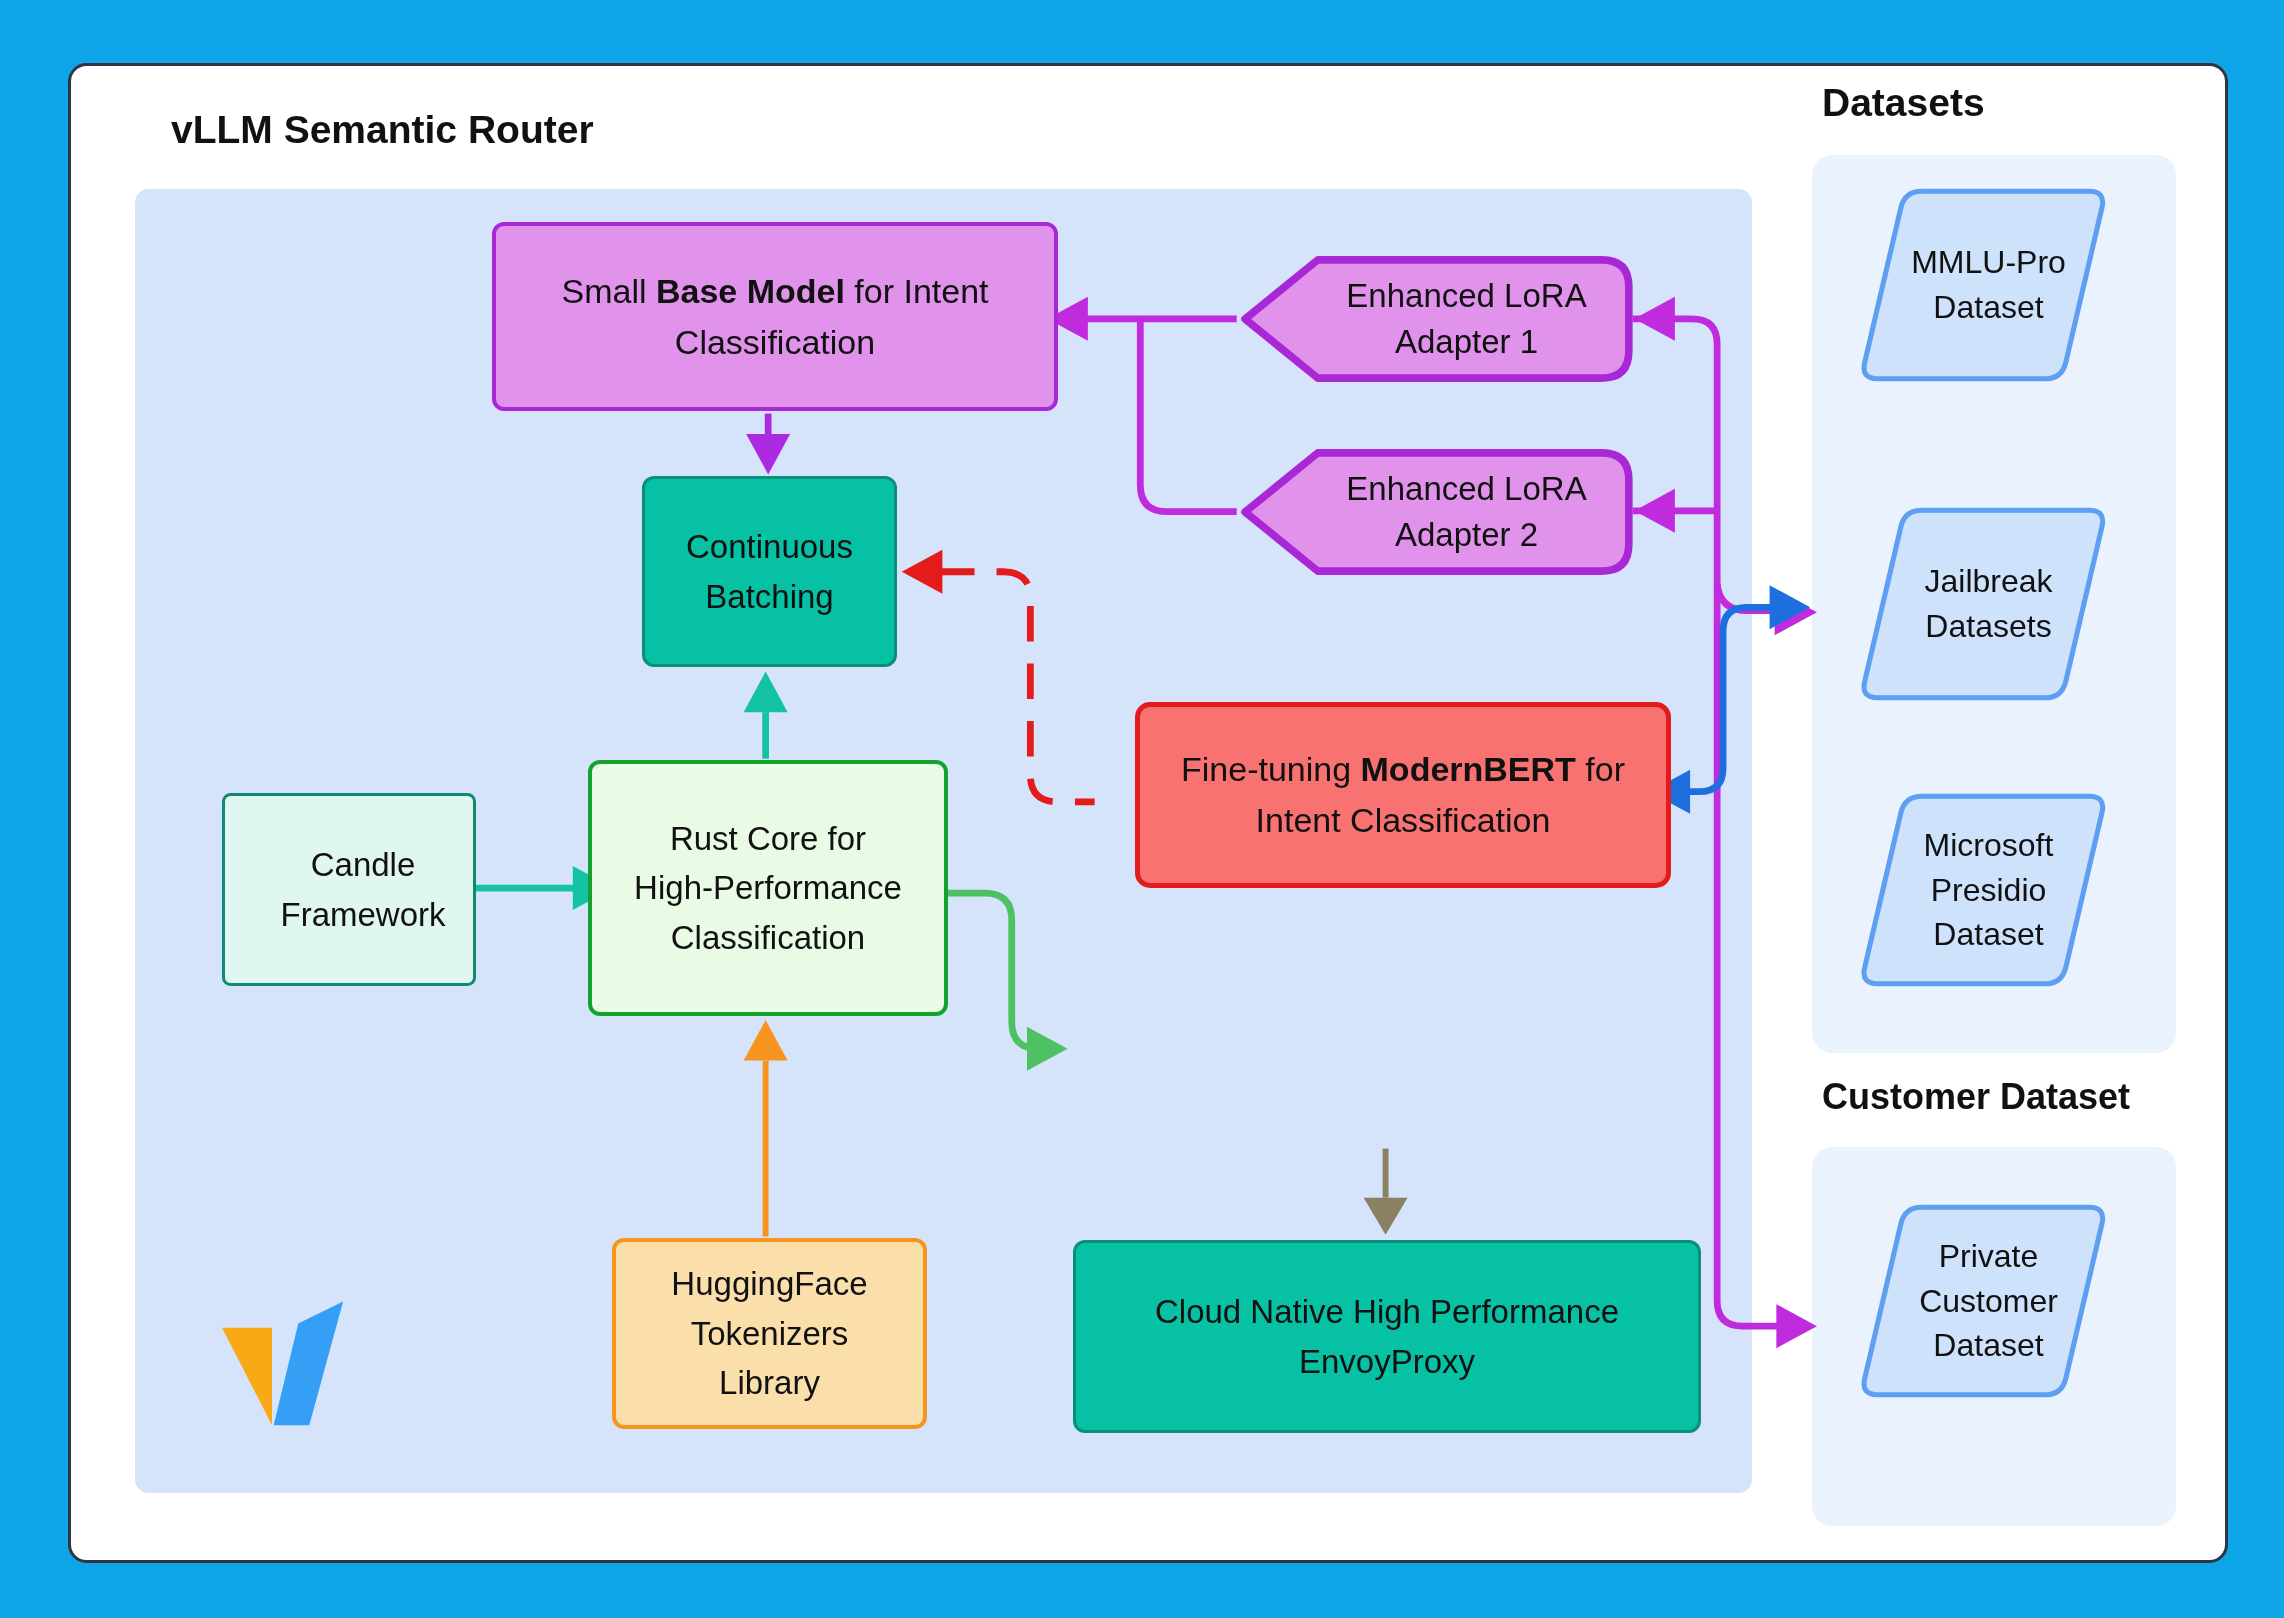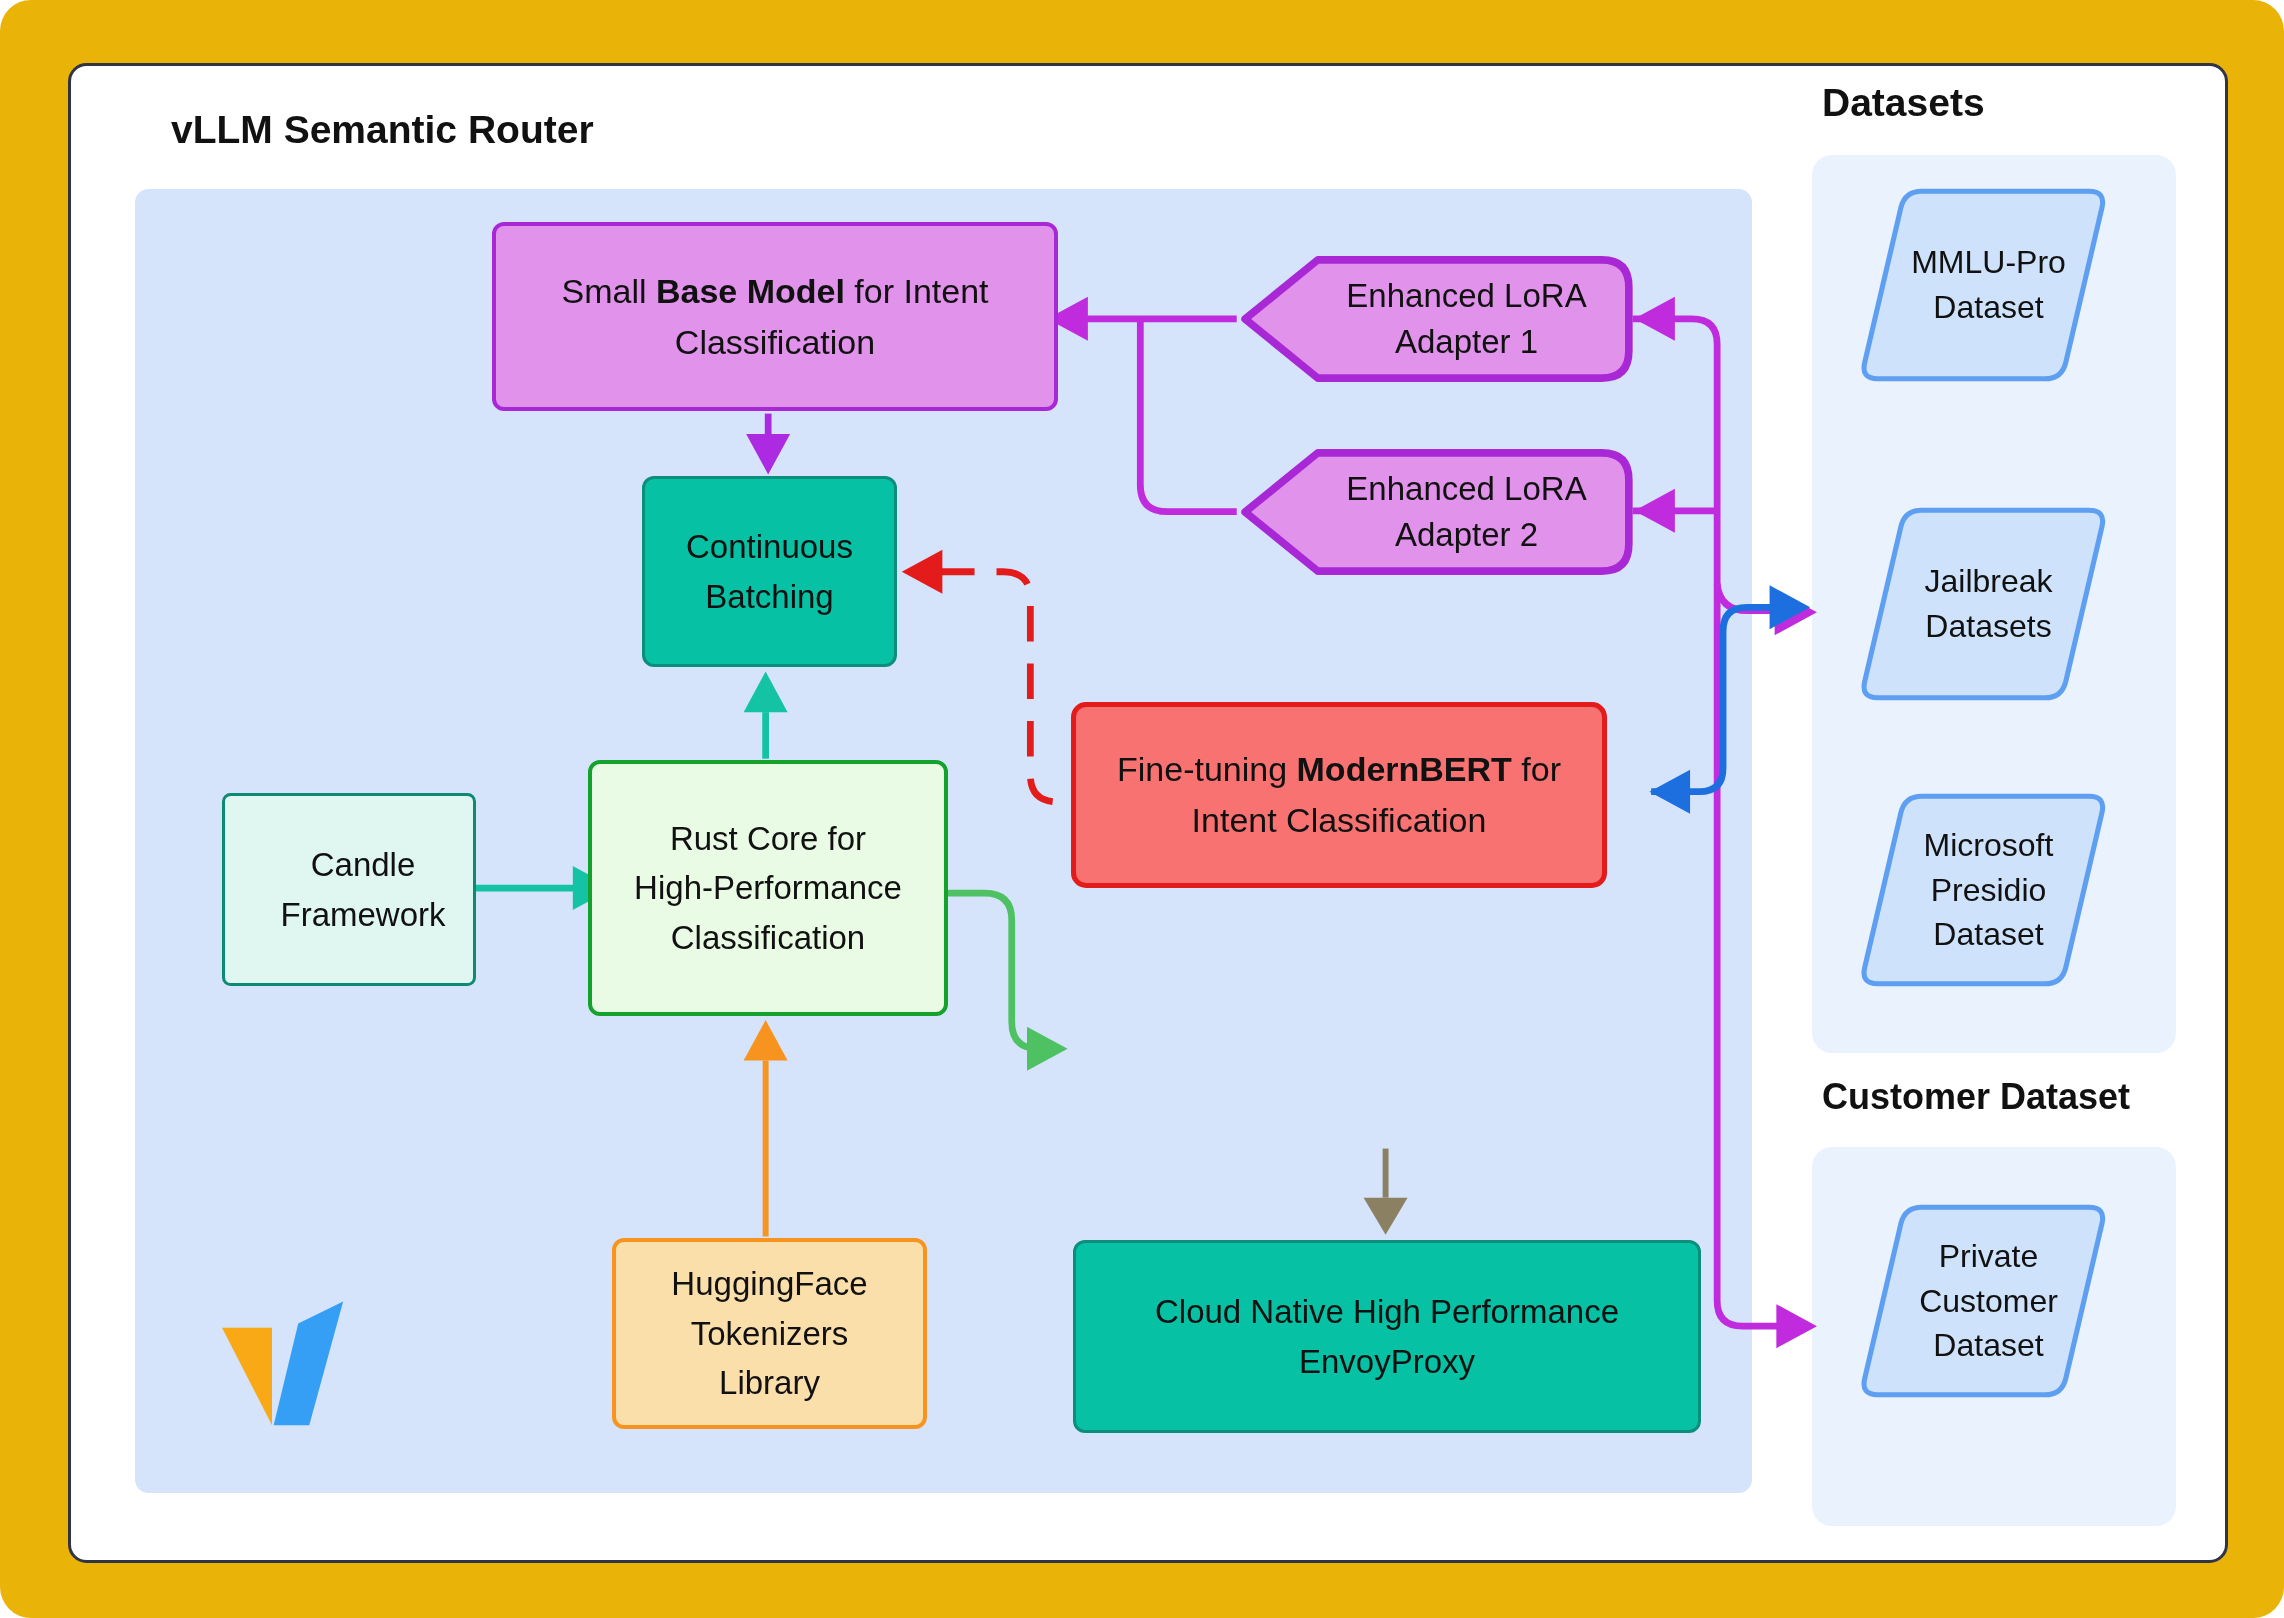--- a/index.html
+++ b/index.html
@@ -1,17 +1,17 @@
 <!DOCTYPE html>
 <html style="--frame_border: #2F3545; --container_bg: #D5E4FA; --panel_bg: #EAF2FD; --text: #111111; --magenta: #C02BDD; --violet: #AC2BE2; --purple_border: #A928D6; --purple_fill: #E192EA; --teal: #13C3A4; --teal_fill: #06C1A4; --teal_border: #0B8E7B; --mint_fill: #E0F6F0; --mint_border: #0E8A74; --green: #4EC162; --green_fill: #EAFBE5; --green_border: #14A22D; --yellow_fill: #FBF9C9; --yellow_border: #EFC40F; --peach_fill: #FBDFAB; --orange: #F79420; --red: #E41B1B; --red_fill: #F87272; --blue: #1D6FE0; --gray: #8C8062; --para_fill: #CFE2FB; --para_border: #5E9FF2; --logo_amber: #F9A916; --logo_blue: #359EF5;font-size:13.5px"><head>
 <meta charset="utf-8">
 <style>
   html,body{margin:0;padding:0;background:#ffffff;}
-  #canvas{position:relative;width:2284px;height:1618px;background:#eab308;
-          font-family:"Liberation Sans","DejaVu Sans",sans-serif;color:var(--text);overflow:hidden;border-radius:31px;}
+  #canvas{position:relative;width:2284px;height:1618px;background:#0ea5e9;
+          font-family:"Liberation Sans","DejaVu Sans",sans-serif;color:var(--text);overflow:hidden;}
   .abs{position:absolute;}
   #frame{left:68px;top:63px;width:2154px;height:1494px;background:#ffffff;
          border:3.4px solid var(--frame_border);border-radius:18.6px;}
   #main-container{left:135px;top:189px;width:1617px;height:1304px;
          background:var(--container_bg);border-radius:13.5px;}
   .panel{background:var(--panel_bg);border-radius:20px;}
   #datasets-panel{left:1812px;top:155px;width:364px;height:898px;}
   #customer-panel{left:1812px;top:1147px;width:364px;height:379px;}
   .diagram-title{left:171px;top:108px;font-size:39px;font-weight:700;}
   .panel-title{font-weight:700;font-size:39px;}
@@ -97,21 +97,21 @@
   <div class="node n-purple" style="left:492px;top:222px;width:566px;height:189px;font-size:34px;">
     <div><span>Small </span><b>Base Model</b><span> for Intent</span></div>
     <div>Classification</div>
   </div>
 
   <div class="node n-tealbox" style="left:642px;top:476px;width:255px;height:191px;">
     <div>Continuous</div>
     <div>Batching</div>
   </div>
 
-  <div class="node n-red" style="left:1071px;top:702px;width:536px;height:186px;font-size:34px;">
+  <div class="node n-red" style="left:1135px;top:702px;width:536px;height:186px;font-size:34px;">
     <div><span>Fine-tuning </span><b>ModernBERT</b><span> for</span></div>
     <div>Intent Classification</div>
   </div>
 
   <div class="node n-mint" style="left:222px;top:793px;width:254px;height:193px;padding-left:28px;">
     <div>Candle</div>
     <div>Framework</div>
   </div>
 
   <div class="node n-green" style="left:588px;top:760px;width:360px;height:256px;">

